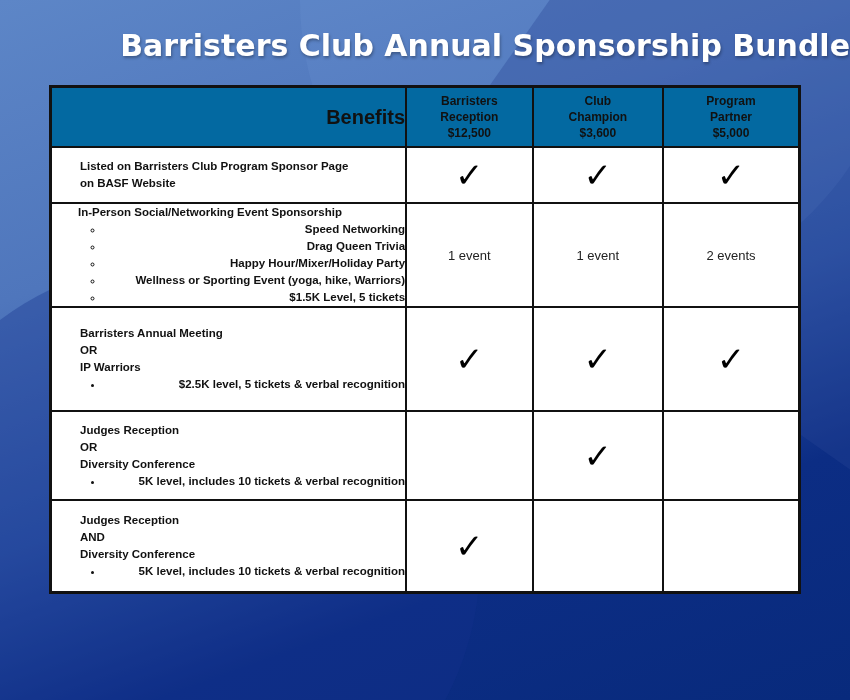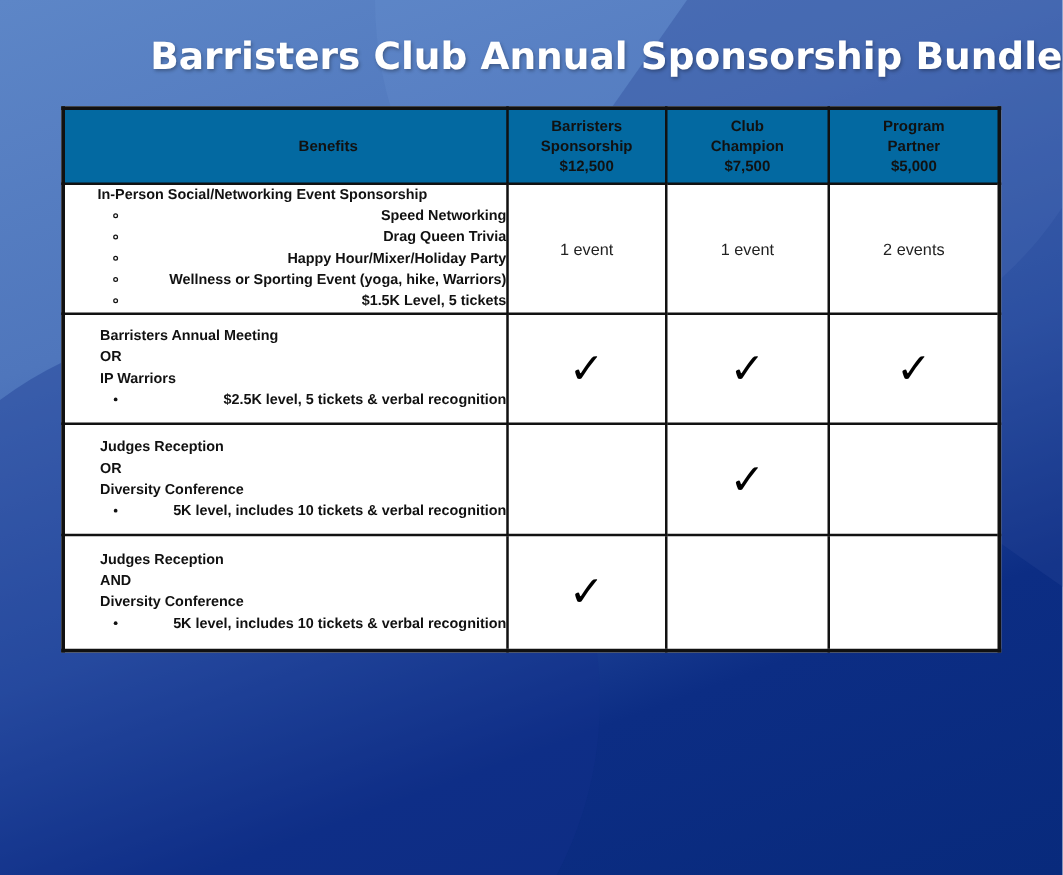--- a/index.html
+++ b/index.html
@@ -18,29 +18,29 @@
     position:absolute; left:0; right:0; top:28px; margin:0; text-align:right;
     color:#fff; font-family:"DejaVu Sans", sans-serif; font-weight:bold; font-size:30px;
     letter-spacing:0px; text-shadow:1px 2px 3px rgba(0,0,0,0.3);
   }
   table {
     position:absolute; left:49px; top:85px; width:752px;
     border-collapse:collapse; border:3px solid #111; background:#fff;
   }
   td, th { border:2.5px solid #111; padding:0; }
   th { background:#0369a1; height:58px; font-size:12px; font-weight:bold; color:#111; text-align:center; line-height:16px; }
-  th.benefits { font-size:12px; text-align:center; padding-left:68px; }
+  th.benefits { font-size:20px; text-align:right; padding-left:68px; }
   col.c0 { width:357px; } col.c1 { width:127px; } col.c2 { width:131px; } col.c3 { width:137px; }
   td.benefit { font-size:11.5px; font-weight:bold; color:#111; padding-left:28px; line-height:17px; vertical-align:middle; }
   td.val { text-align:center; vertical-align:middle; font-size:13px; color:#222; }
   .check { font-size:34px; color:#000; line-height:1; font-family:"DejaVu Sans", sans-serif; }
   ul { margin:0; padding-left:26px;text-align:right; }
   ul.circle { list-style-type:circle; }
   ul.disc { list-style-type:disc; }
-  .r1 { height:54px; } .r2 { height:56px; } .r3 { height:101px; } .r4 { height:88px; } .r5 { height:89px; } .r6 { height:92px; }
+  .r1 { height:54px; } .r2 { height:56px; } .r3 { height:101px; } .r4 { height:104px; } .r5 { height:89px; } .r6 { height:92px; }
 </style>
 </head>
 <body>
 
 <div class="bg-shape3"></div>
 <div class="bg-shape2"></div>
 <div class="bg-shape1"></div>
 
 <h1>Barristers Club Annual Sponsorship Bundle</h1>
 
@@ -49,36 +49,45 @@
       <col class="c0">
       <col class="c1">
       <col class="c2">
       <col class="c3">
     </colgroup>
   <tbody>
       <tr>
     <th class="benefits">Benefits</th>
     <th>
       <div>Barristers</div>
-      <div>Sponsorship</div>
+      <div>Reception</div>
       <div>$12,500</div>
     </th>
     <th>
       <div>Club</div>
       <div>Champion</div>
-      <div>$7,500</div>
+      <div>$3,600</div>
     </th>
     <th>
       <div>Program</div>
       <div>Partner</div>
       <div>$5,000</div>
     </th>
   </tr>
 
 
+  <tr class="r2">
+    <td class="benefit">
+      <div>Listed on Barristers Club Program Sponsor Page</div>
+      <div>on BASF Website</div>
+    </td>
+    <td class="val"><span class="check">✓</span></td>
+    <td class="val"><span class="check">✓</span></td>
+    <td class="val"><span class="check">✓</span></td>
+  </tr>
 
   <tr class="r3">
     <td class="benefit" style="padding-left:26px">
       <div>In-Person Social/Networking Event Sponsorship</div>
       <ul class="circle">
         <li>Speed Networking</li>
         <li>Drag Queen Trivia</li>
         <li>Happy Hour/Mixer/Holiday Party</li>
         <li>Wellness or Sporting Event (yoga, hike, Warriors)</li>
         <li>$1.5K Level, 5 tickets</li>

